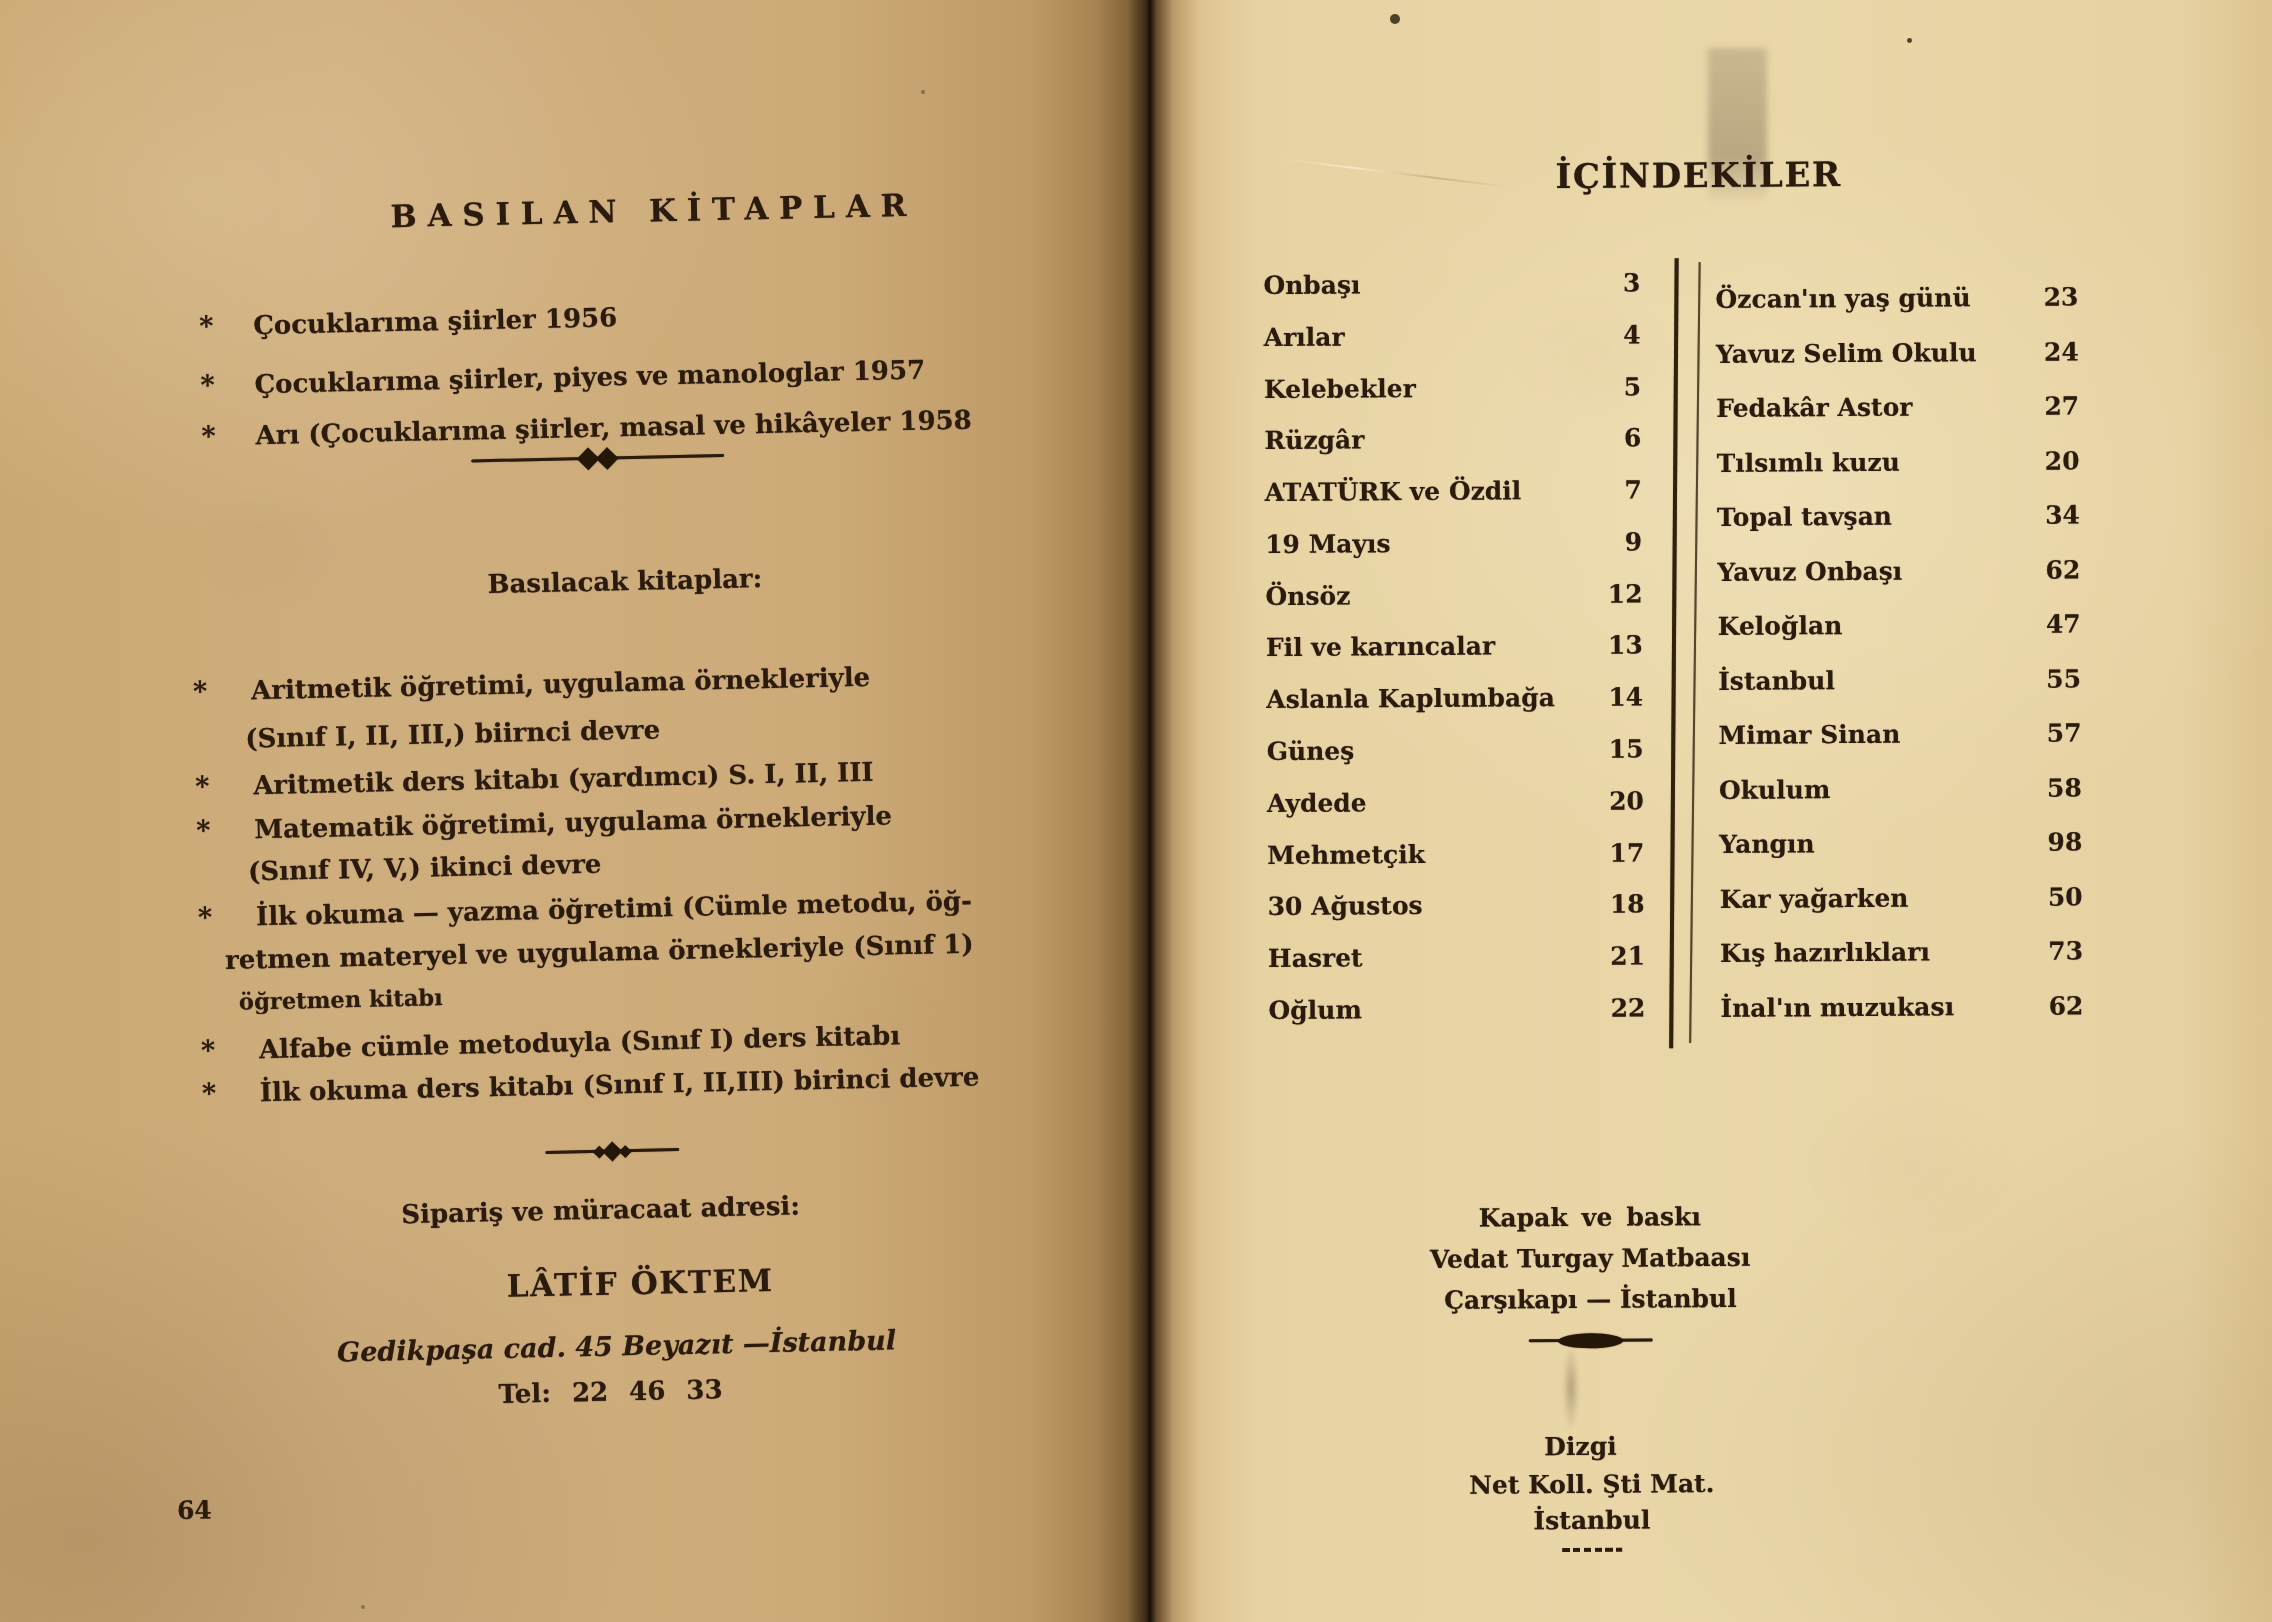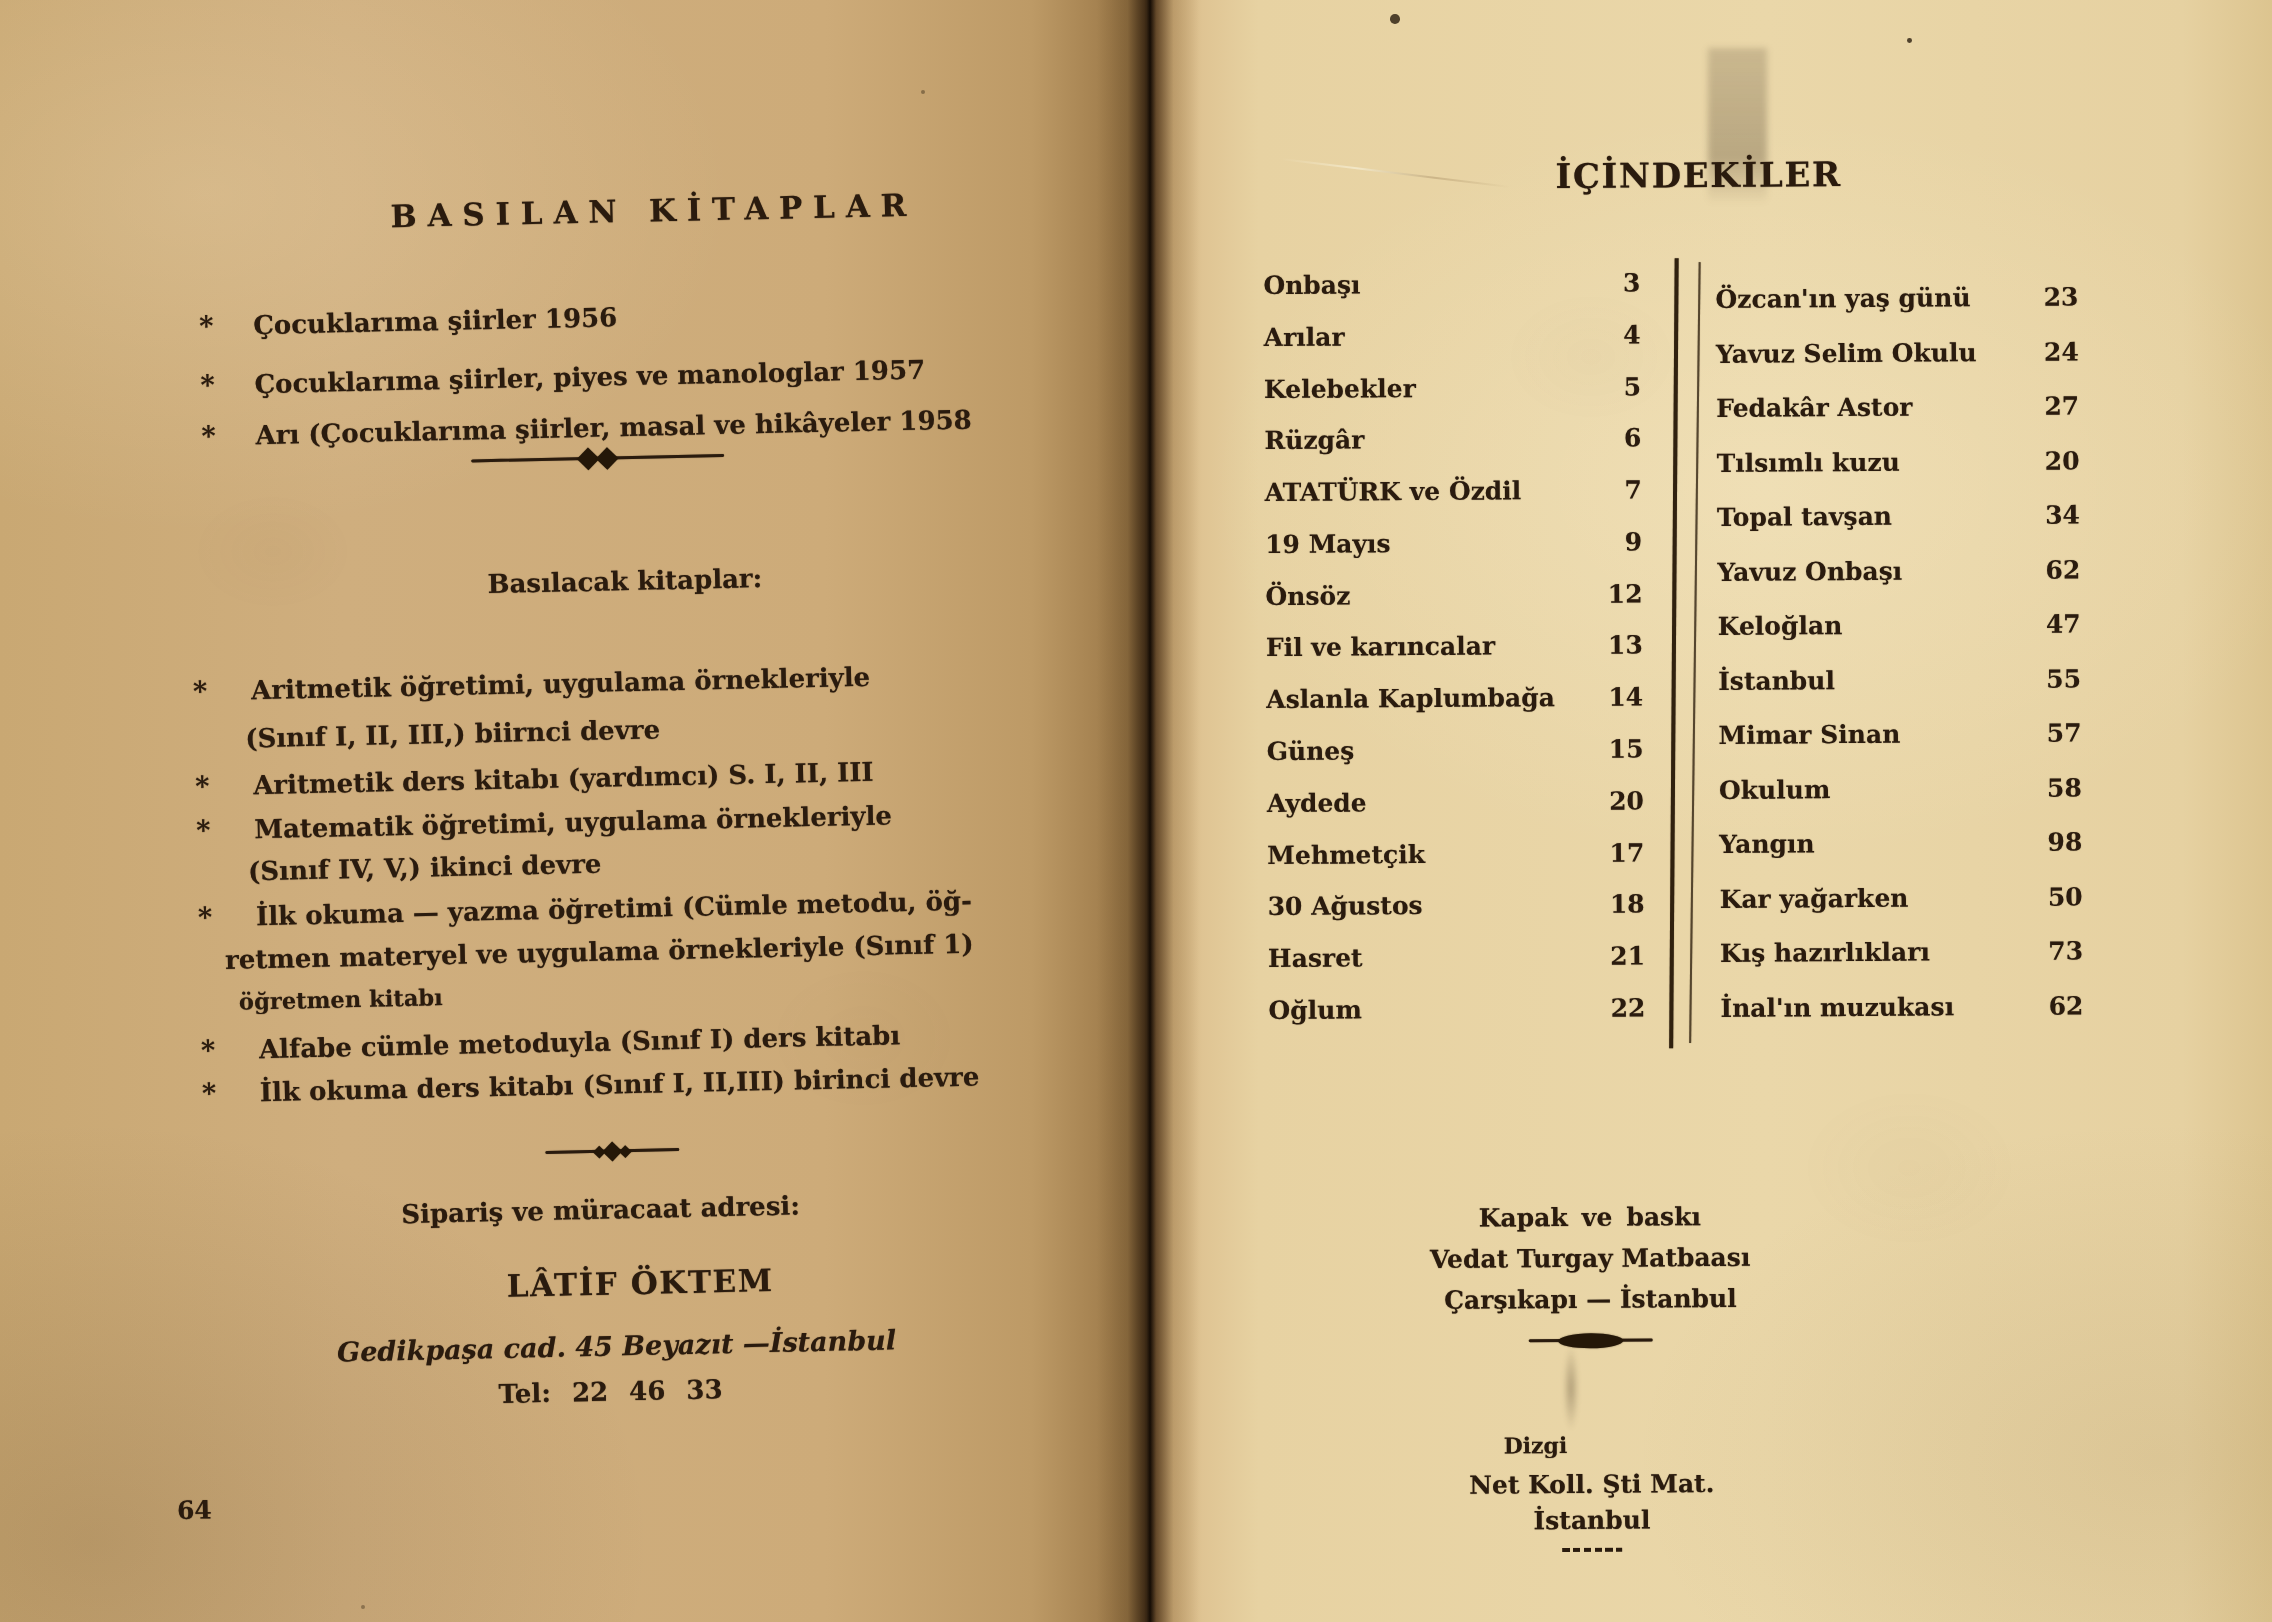--- a/index.html
+++ b/index.html
@@ -275,21 +275,21 @@
 
     <div class="ink center" style="left:1587px;top:1206px;font-size:25px;word-spacing:5.4px;">Kapak ve baskı</div>
     <div class="ink center" style="left:1587px;top:1247px;font-size:25px;">Vedat Turgay Matbaası</div>
     <div class="ink center" style="left:1587px;top:1288px;font-size:25px;">Çarşıkapı — İstanbul</div>
 
     <div class="orn" style="left:1525px;top:1334px;width:124px;height:19.4px;">
       <div class="bar"></div>
       <div class="lens"></div>
     </div>
 
-    <div class="ink center" style="left:1531px;top:1435px;font-size:22px;">Dizgi</div>
+    <div class="ink center" style="left:1576px;top:1435px;font-size:25px;">Dizgi</div>
     <div class="ink center" style="left:1587px;top:1473px;font-size:25px;">Net Koll. Şti Mat.</div>
     <div class="ink center" style="left:1587px;top:1509px;font-size:25px;">İstanbul</div>
 
     <div class="dashes" style="left:1557px;top:1551px;width:60px;"></div>
   </div>
 
 </div>
 
 
 </body></html>

